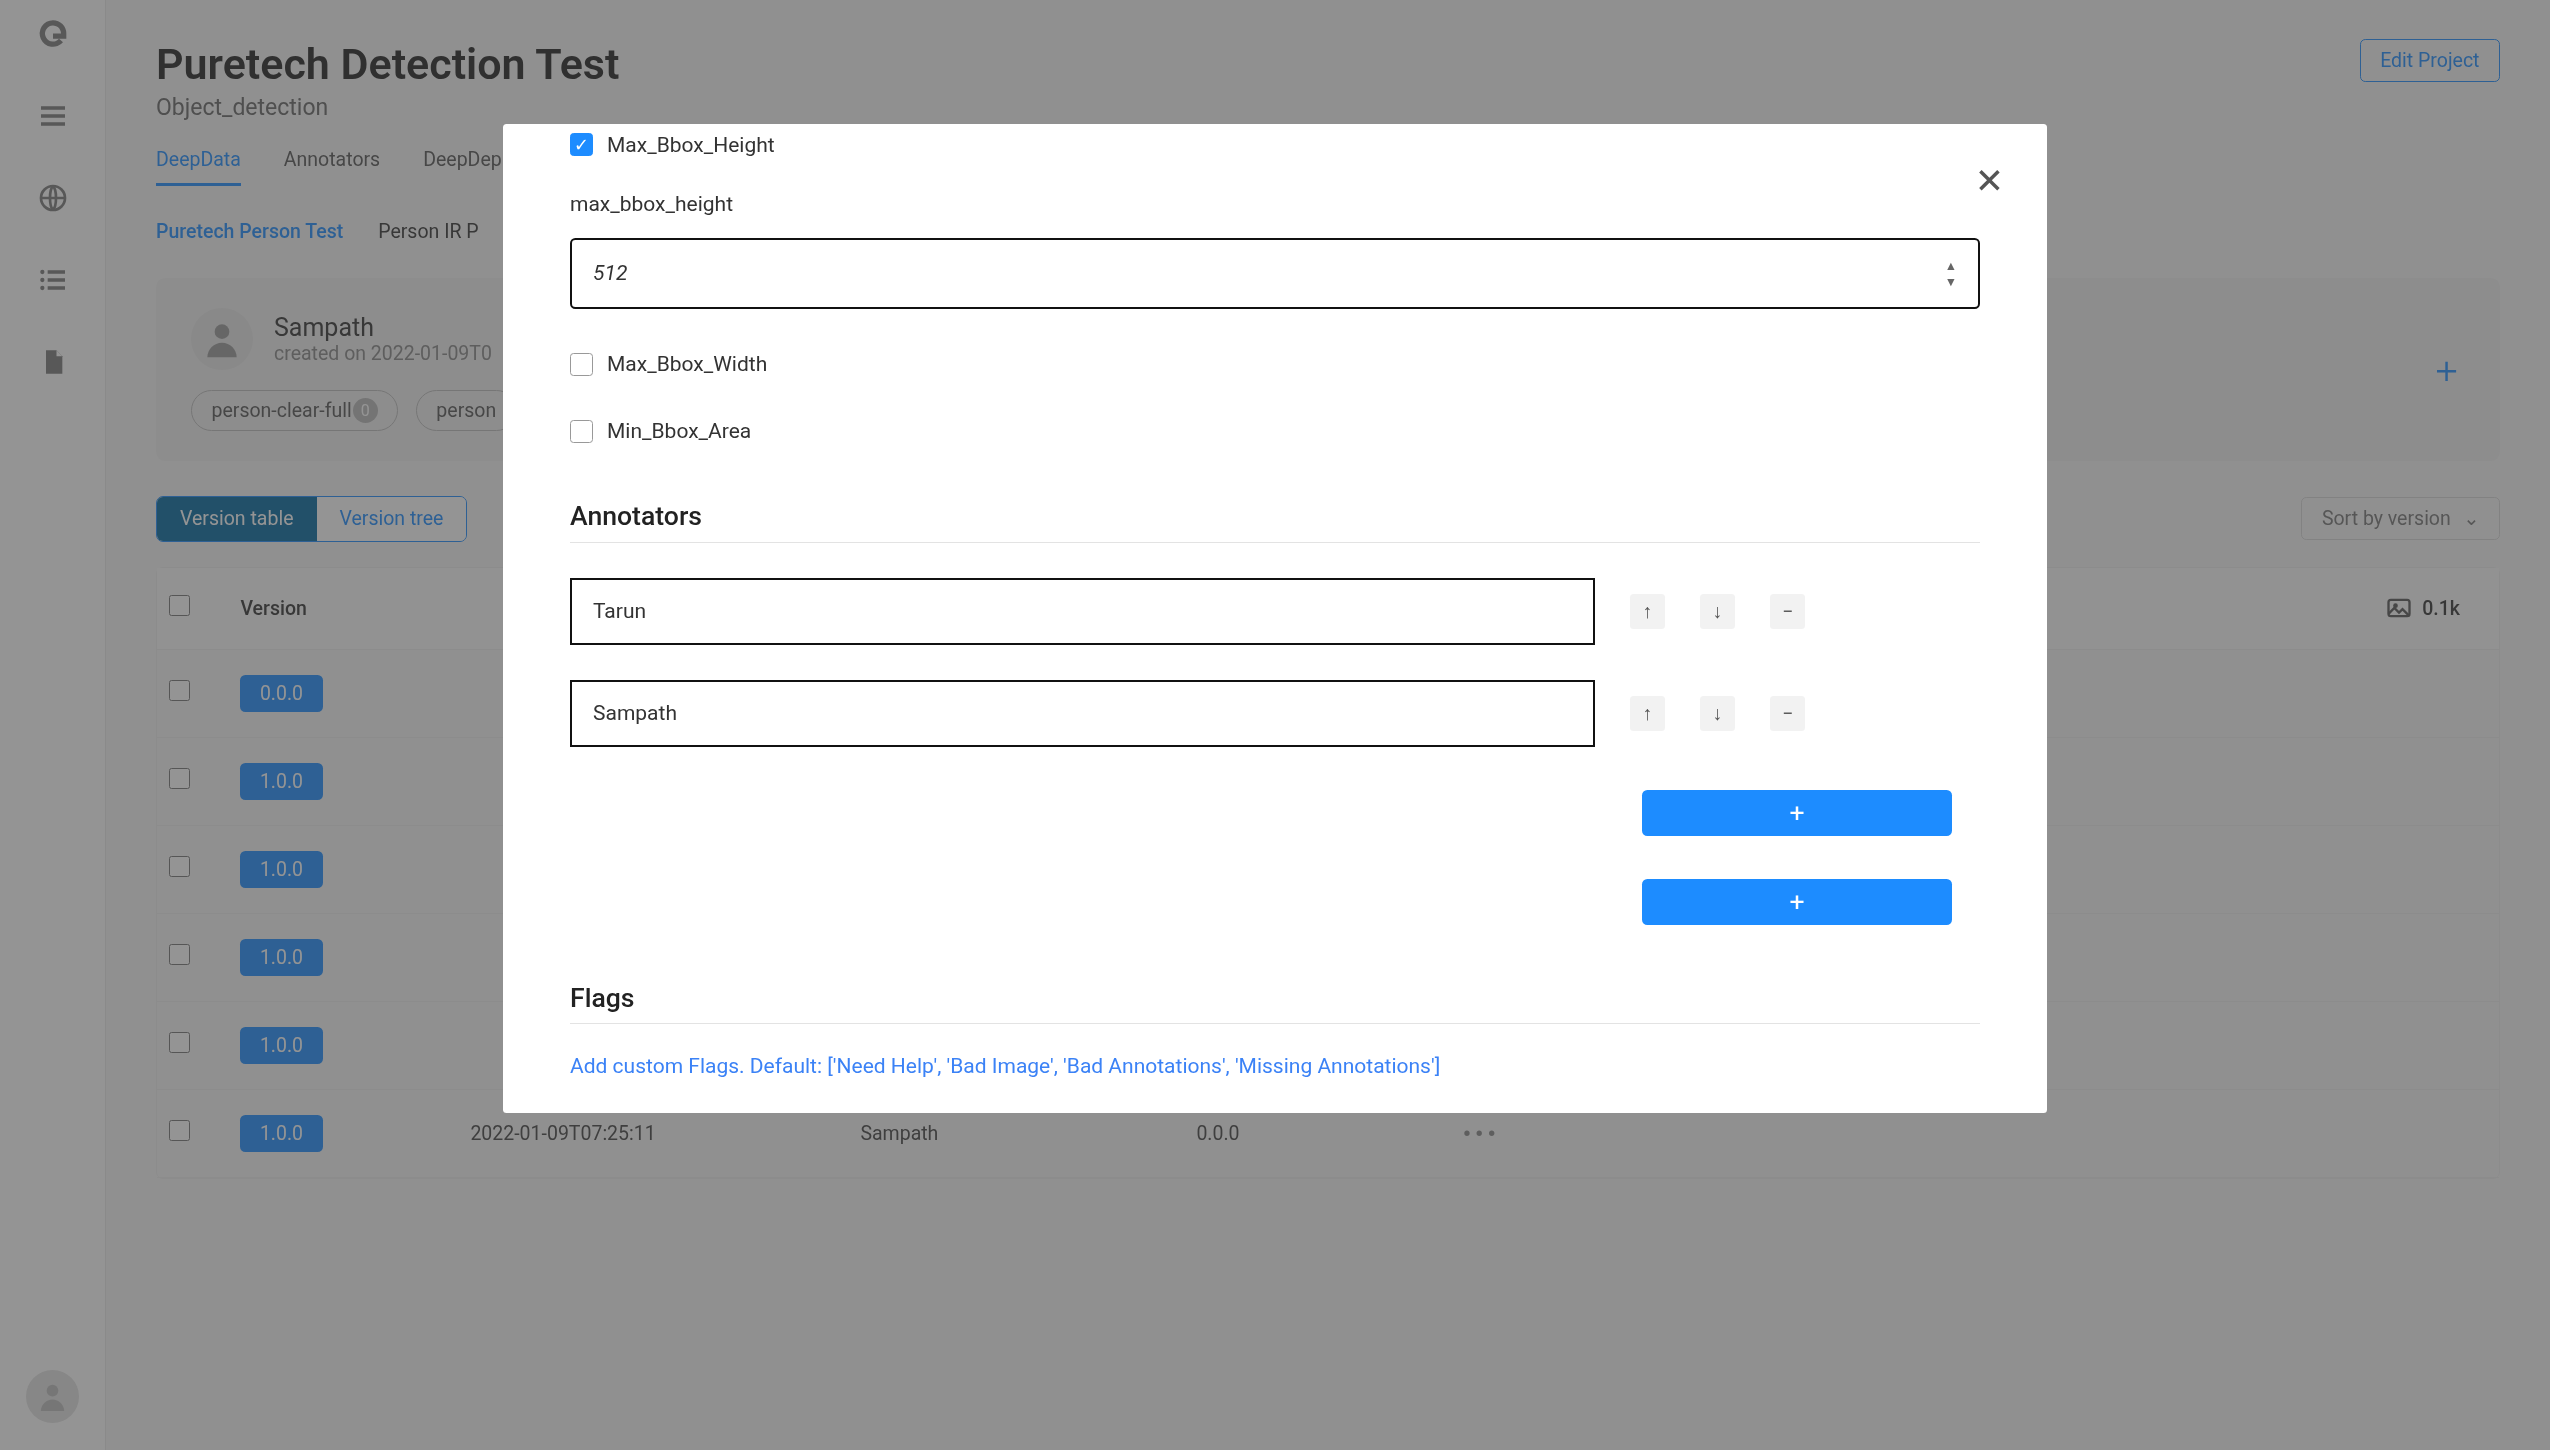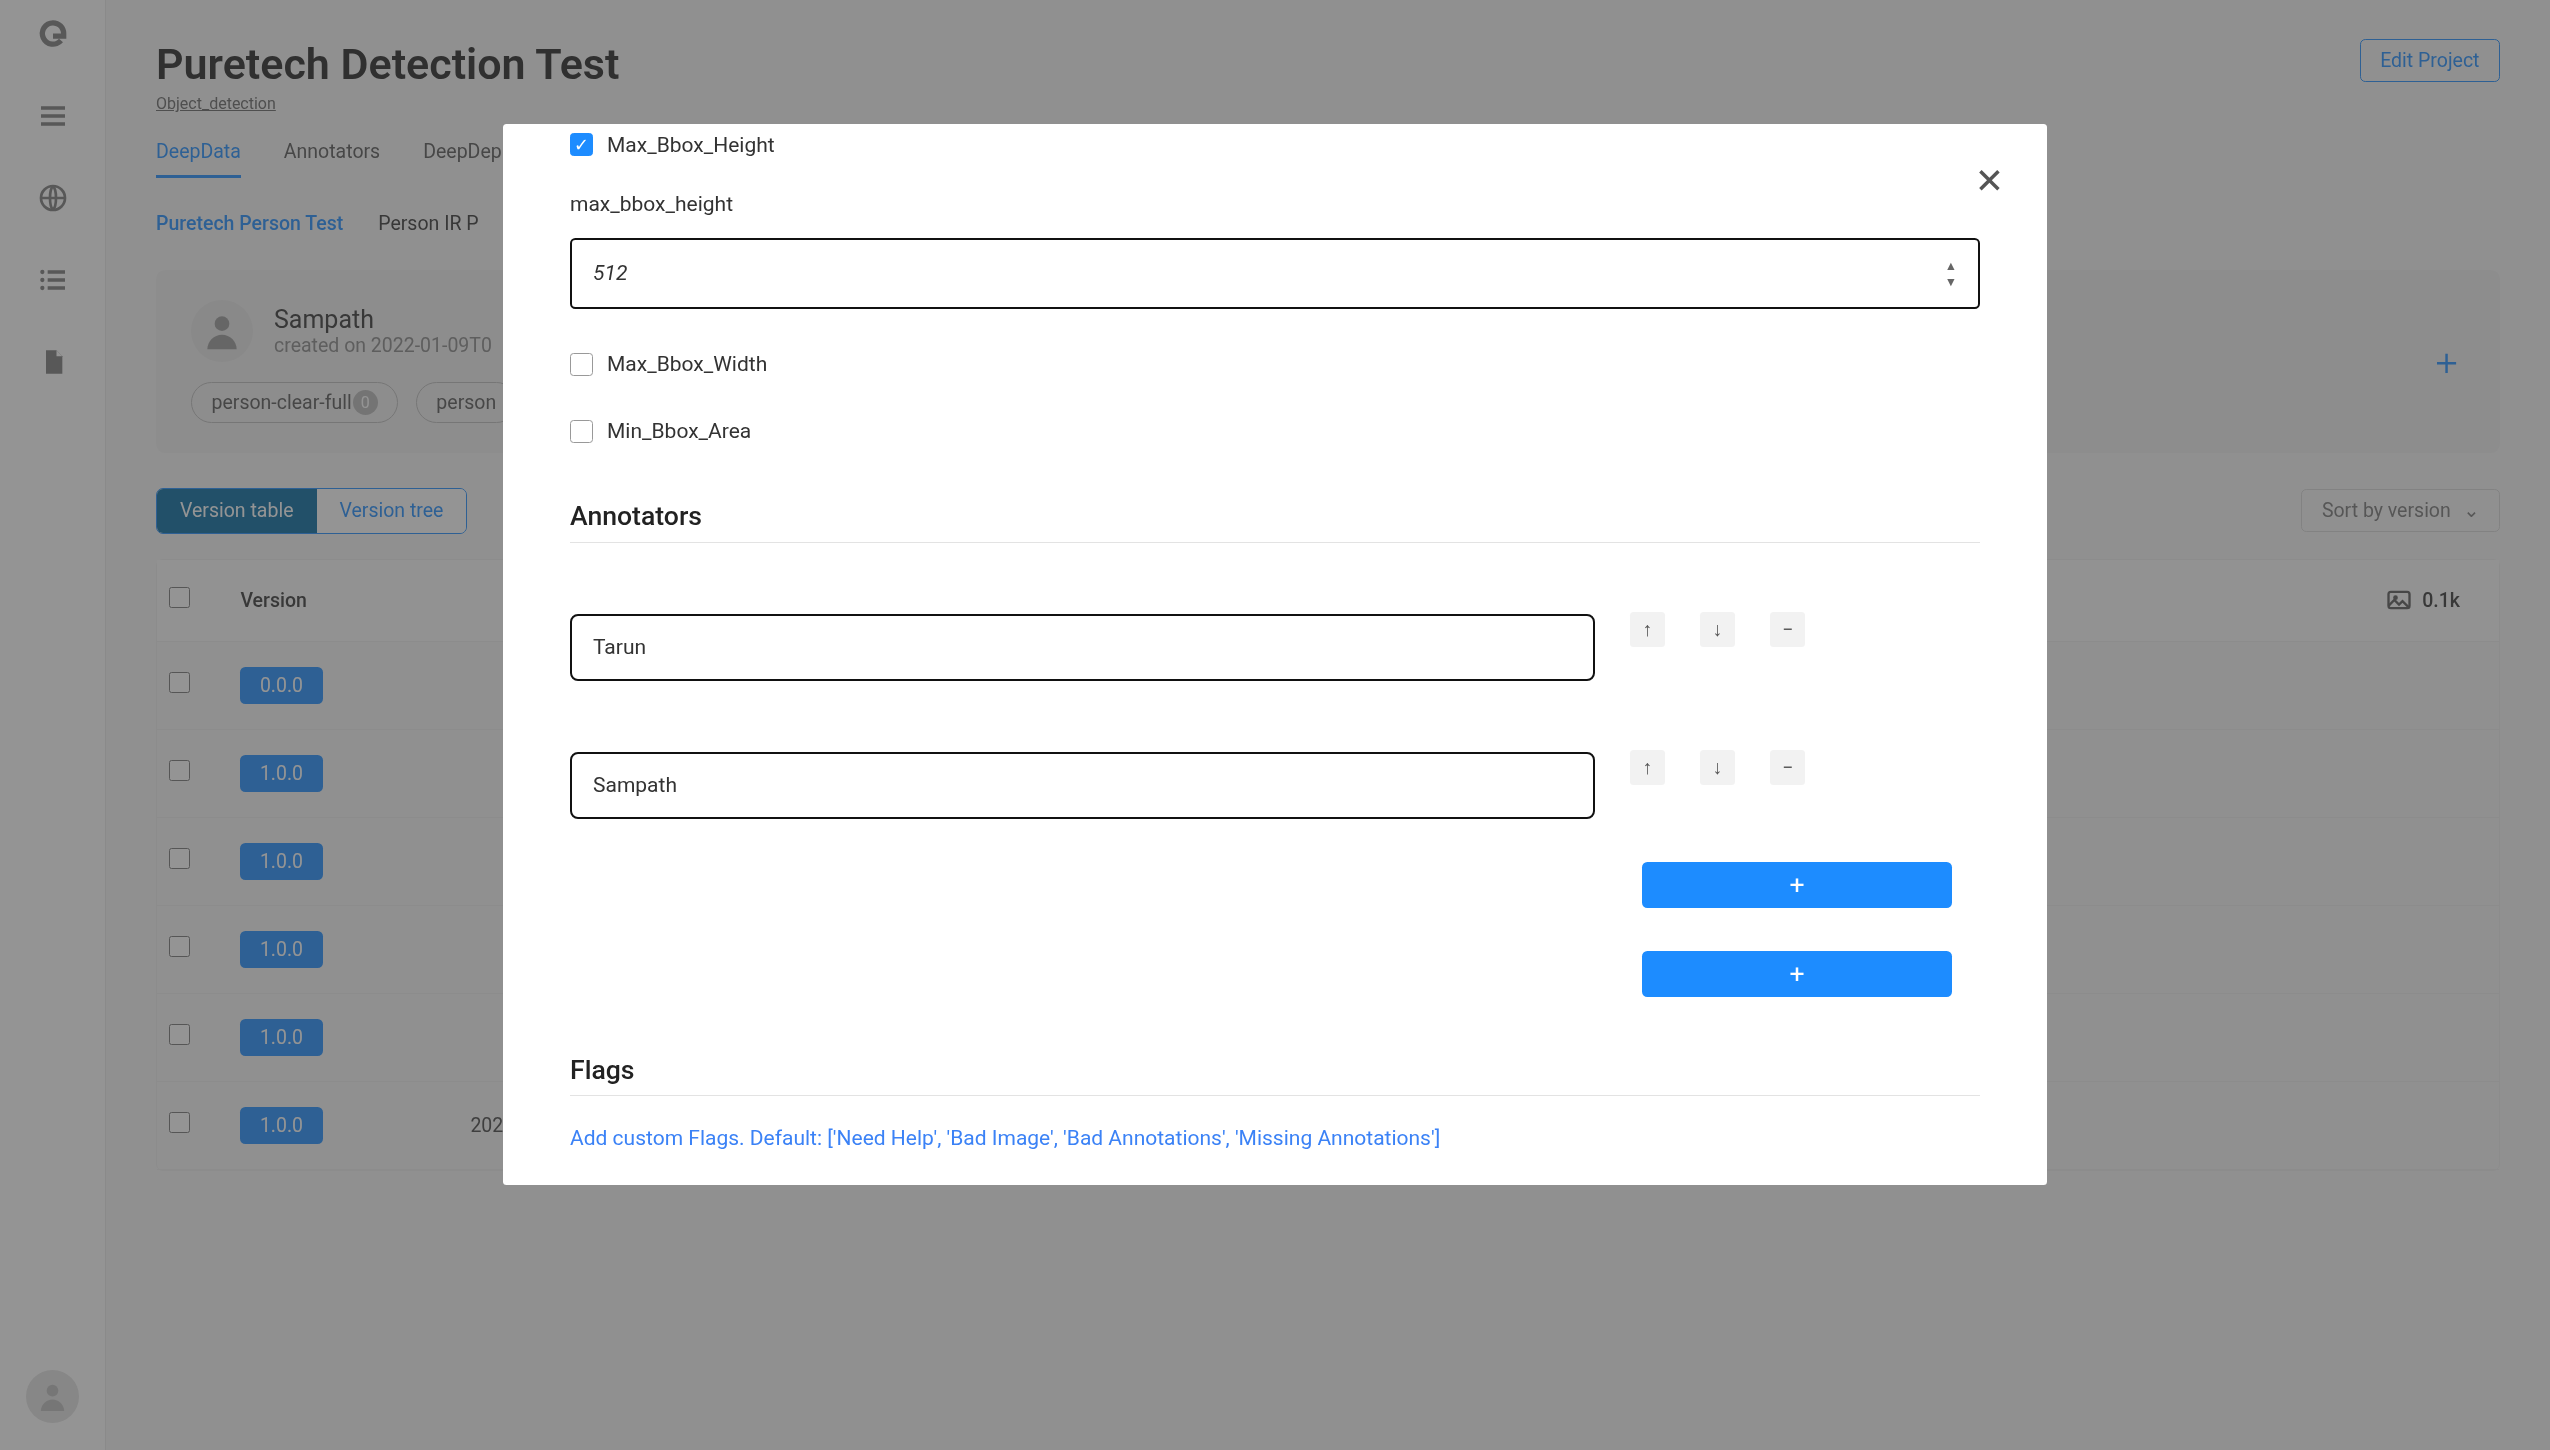--- a/index.html
+++ b/index.html
@@ -8,21 +8,21 @@
 
 .app { width: 100%; height: 100%; display: flex; }
 .rail { width: 106px; background: #fff; border-right: 0.9px solid #e8e8e8; display: flex; flex-direction: column; align-items: center; padding-top: 17.7px; gap: 50px; position: relative; }
 .rail .logo { width: 39px; height: 39px; }
 .rail .rail-ico { width: 32px; height: 32px; color: #7a7a7a; display:flex; align-items:center; justify-content:center; }
 .rail .avatar-btm { position: absolute; bottom: 26.6px; width: 53px; height: 53px; border-radius: 50%; background: #e2e2e2; display:flex; align-items:center; justify-content:center; }
 
 .main { flex: 1; padding: 39px 50px; }
 .titlebar { display: flex; justify-content: space-between; align-items: flex-start; }
 .h1 { font-size: 43px; font-weight: 600; color: #222; }
-.sub { font-size: 16px; color: #666; margin-top: 5.3px; text-decoration: underline; }
+.sub { font-size: 23px; color: #666; margin-top: 5.3px; }
 .edit-btn { border: 1.8px solid #1d8cff; color: #1d8cff; background: transparent; border-radius: 5.3px; padding: 8.9px 19.5px; font-size: 19.5px; }
 .tabs { margin-top: 26.6px; border-bottom: 2.7px solid transparent; display: flex; gap: 43px; font-size: 19.5px; color: #555; }
 .tabs .tab { padding-bottom: 12.4px; cursor: pointer; }
 .tabs .tab.active { color: #1d8cff; border-bottom: 3.5px solid #1d8cff; }
 .subtabs { margin-top: 32px; display: flex; gap: 35px; font-size: 19.5px; color: #333; }
 .subtabs .stab.active { color: #1d8cff; font-weight: 500; }
 
 .card { margin-top: 35px; background: #f0f0f0; border-radius: 8.9px; padding: 30px 35px; display:flex; align-items:center; justify-content:space-between; }
 .card-left { display:flex; flex-direction:column; gap: 19.5px; }
 .user-row { display:flex; align-items:center; gap: 21px; }
@@ -54,21 +54,21 @@
 .modal-inner { padding-top: 0; }
 .chk-row { display:flex; align-items:center; gap:14px; font-size:21px; color:#333; margin-top: 43px; }
 .chk-row.first { margin-top: 8.9px; }
 .chk { width:23px; height:23px; border:1.8px solid #999; border-radius:3.5px; display:inline-flex; align-items:center; justify-content:center; }
 .chk.checked { background:#1d8cff; border-color:#1d8cff; color:#fff; font-size:17.7px; }
 .field-label { font-size:21px; color:#333; margin-top: 35px; }
 .num-input { margin-top:22px; width:100%; border:2.2px solid #111; border-radius:5.3px; padding: 17.7px 21px; font-size:21px; color:#333; display:flex; justify-content:space-between; align-items:center;font-style:italic; }
 .num-input .stepper { display:flex; flex-direction:column; gap:1.8px; font-size:12.4px; color:#666; }
 .sec-h { font-size:26.6px; font-weight:500; color:#222; margin-top:57px; padding-bottom:10.6px; border-bottom:0.9px solid #e3e3e3; }
 .txt-input-row { display:flex; align-items:center; gap:35px; margin-top:35px; }
-.txt-input { flex: 0 0 1025px; border:2.2px solid #111; border-radius:8px; padding:19.5px 21px; font-size:21px; color:#333;margin-top:36px; }
+.txt-input { flex: 0 0 1025px; border:2.2px solid #111; border-radius:0; padding:19.5px 21px; font-size:21px; color:#333; }
 .mini-btn { width:35px; height:35px; background:#f2f2f2; border-radius:3.5px; display:flex; align-items:center; justify-content:center; font-size:19.5px; color:#555; }
 .add-btn { margin-top:43px; margin-left:auto; width:310px; height:46px; background:#1d8cff; color:#fff; font-size:26.6px; border-radius:5.3px; display:flex; align-items:center; justify-content:center; margin-right: 28px; }
 .desc { font-size:21px; color:#3b82f6; margin-top:30px; }
 
 svg { display:block; }
 </style>
 </head>
 <body>
 
 <div class="app">

